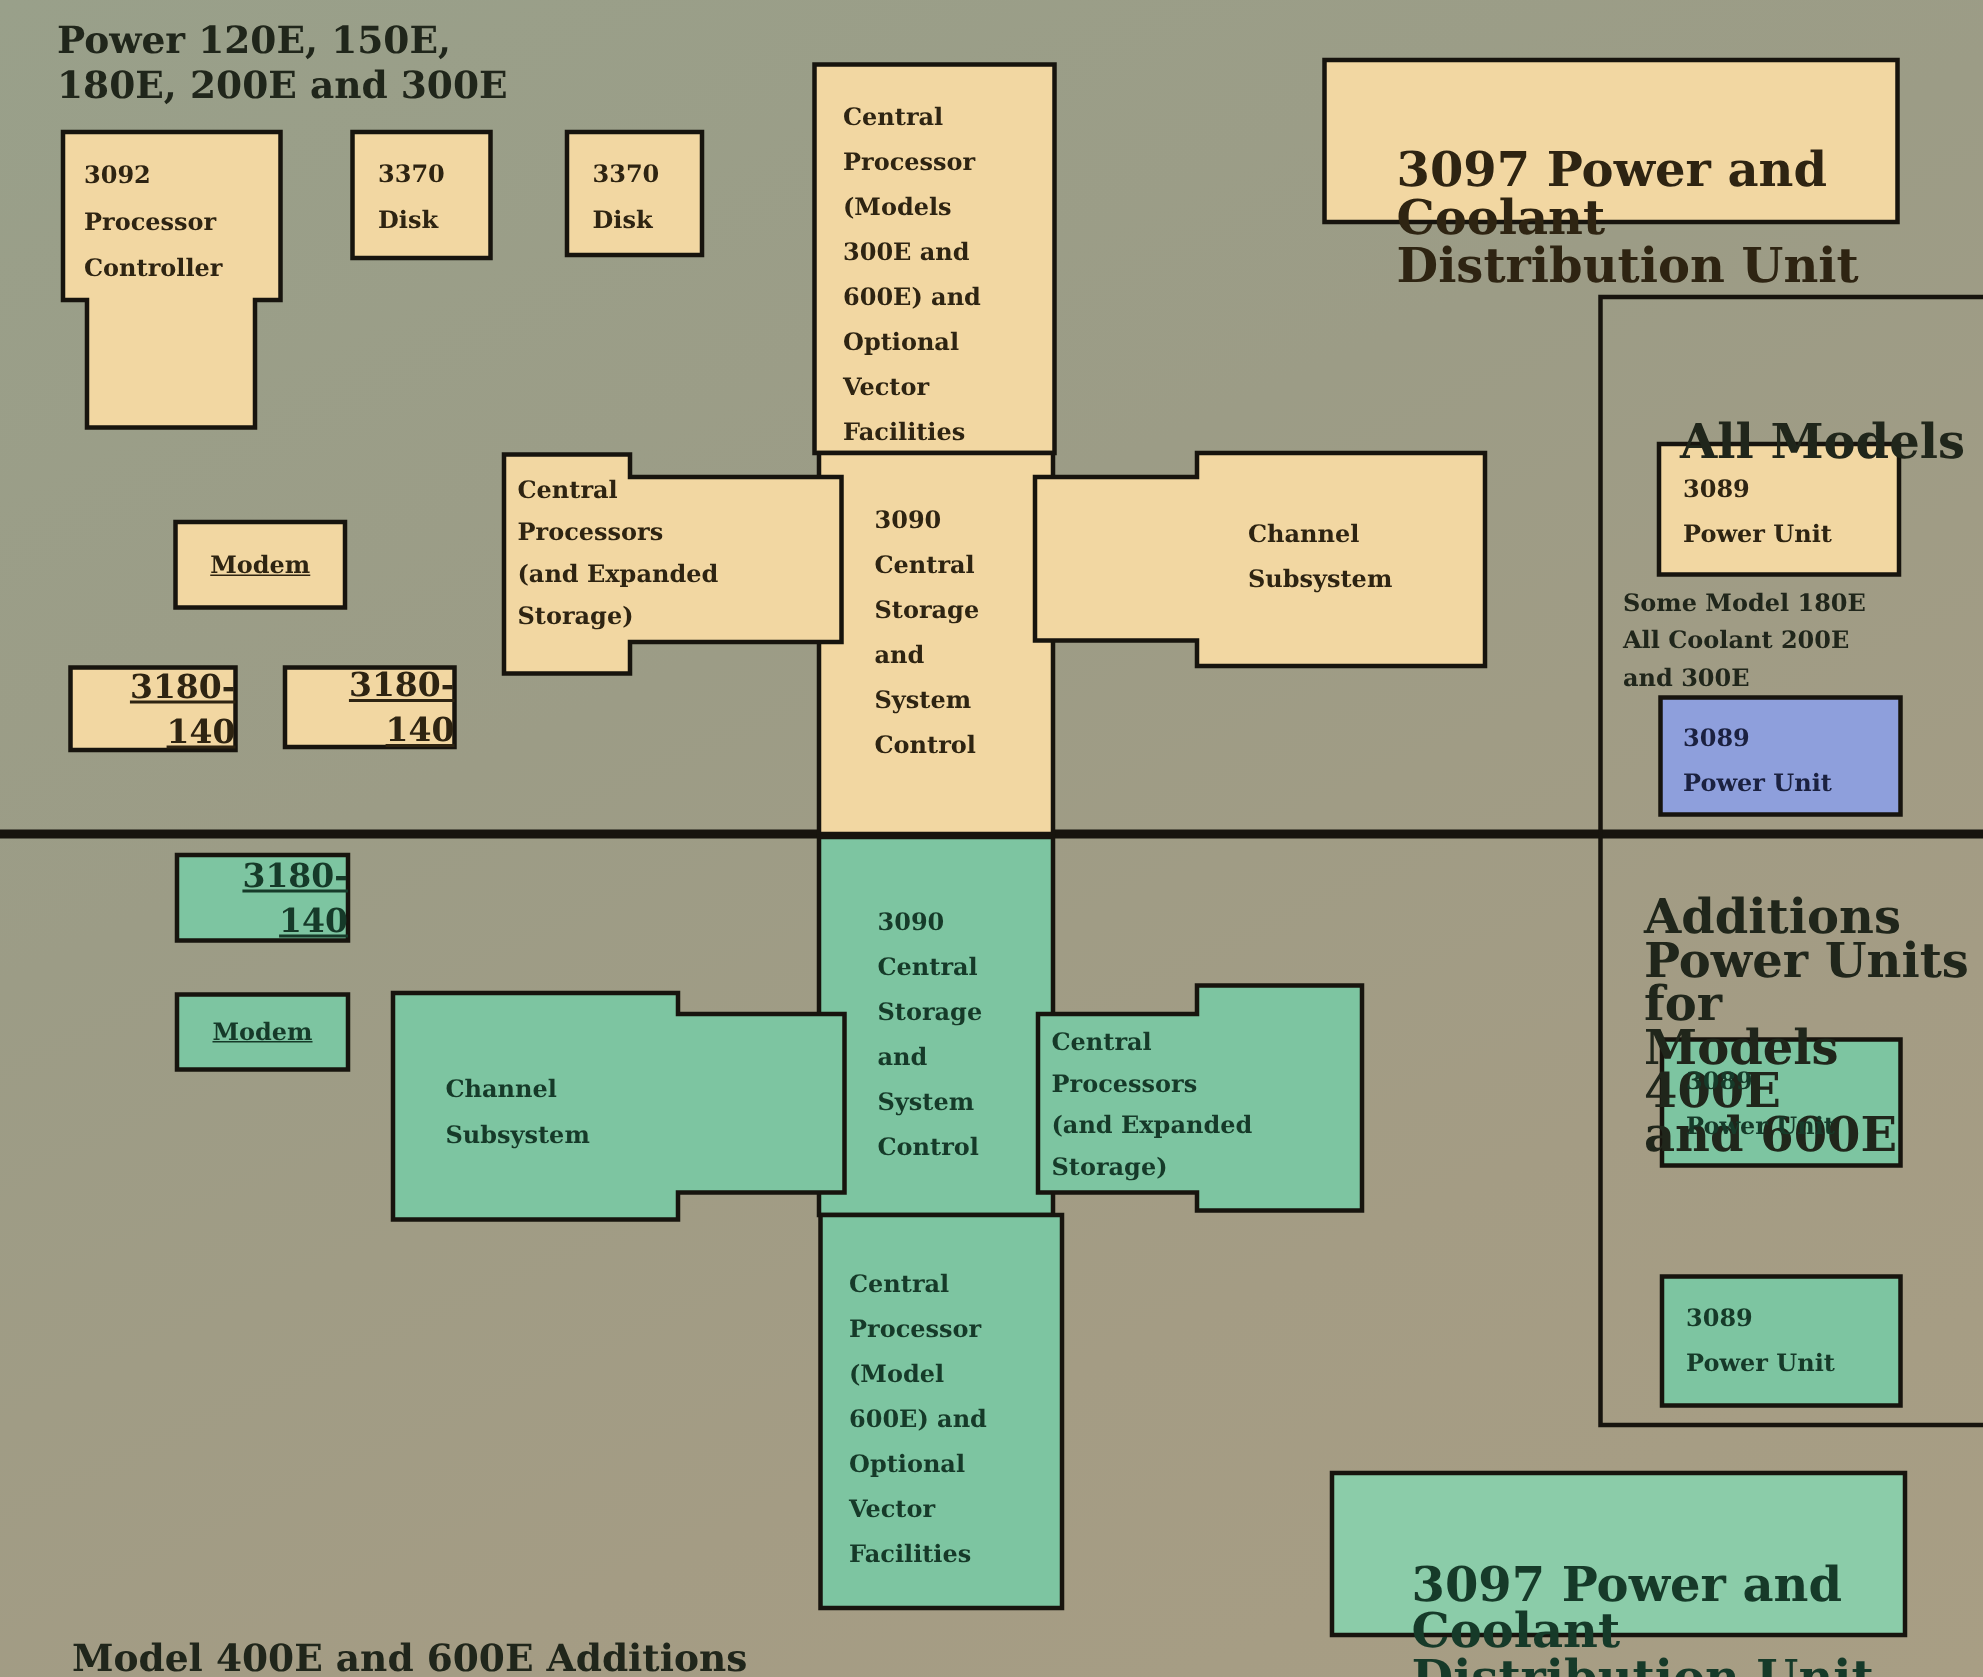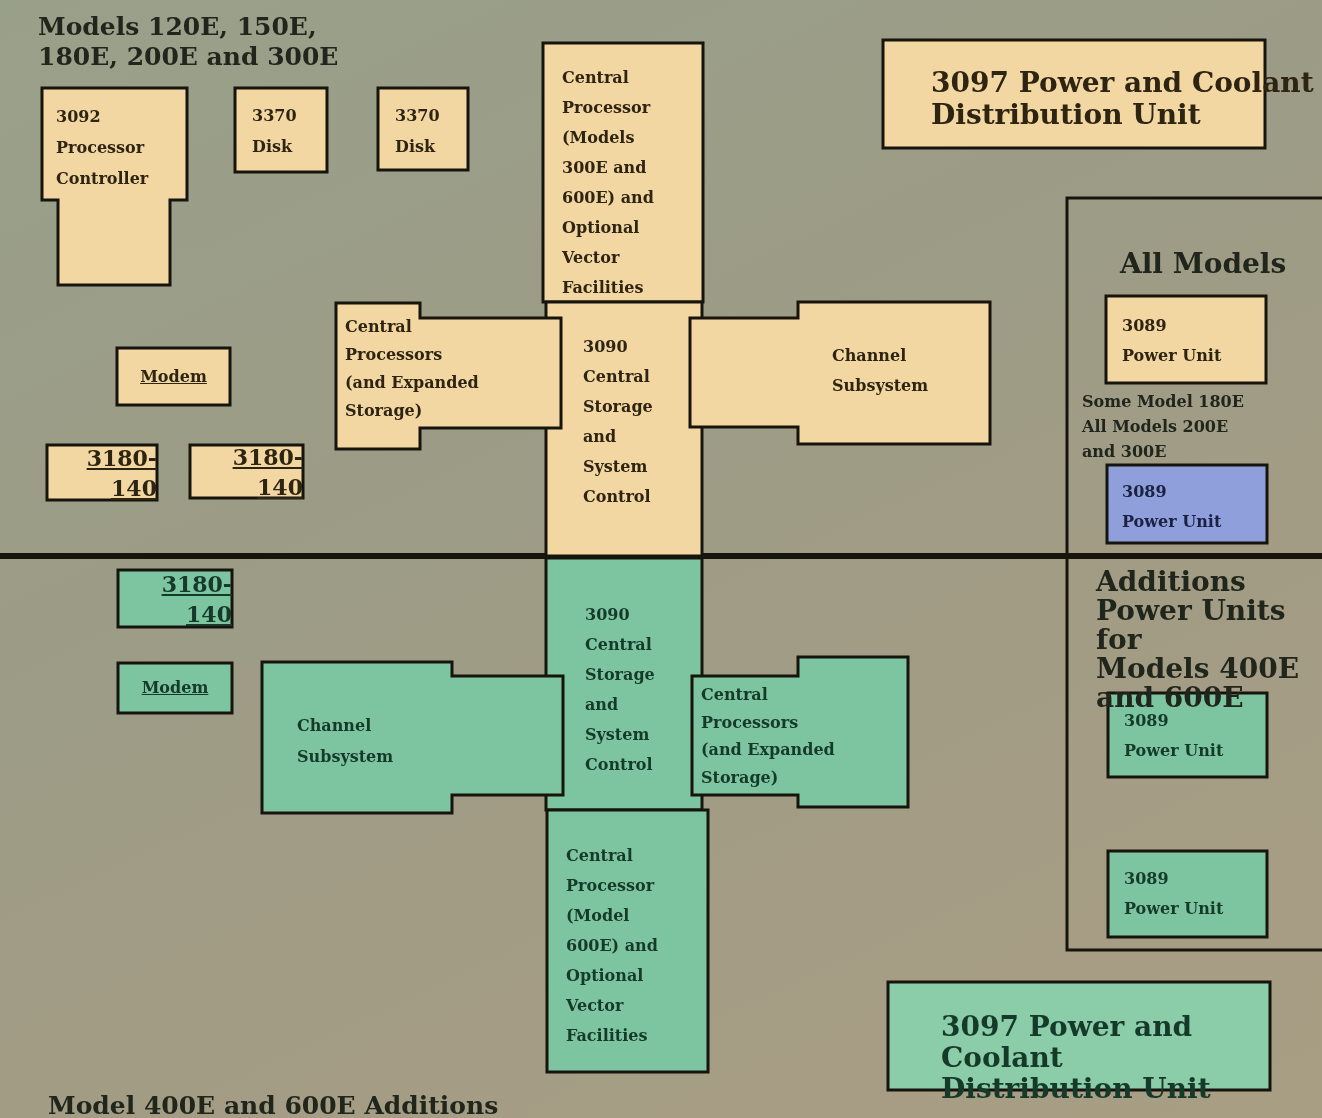--- a/index.html
+++ b/index.html
@@ -25,21 +25,21 @@
     font-size:16px;
     color:#2e2412;
     letter-spacing:0px;
   }
   .t-bg{color:#20261b;}
   .t-beige{color:#2e2412;}
   .t-green{color:#163a29;}
   .t-blue{color:#1b2140;}
   .ctr{display:flex;align-items:center;justify-content:center;text-align:right;text-decoration:underline;}
   .fs25{font-size:25px;line-height:30px;}
-  .fs24{font-size:28px;}
+  .fs24{font-size:32px;margin-top:30px;}
   .fs22{font-size:22px;}
 </style>
 </head>
 <body>
 
 <div id="canvas">
 
   <svg id="shapes" viewBox="0 0 1322 1118" xmlns="http://www.w3.org/2000/svg">
 
     <rect x="-4" y="553" width="1332" height="6" fill="#17140e"></rect>
@@ -64,21 +64,21 @@
 
     <rect class="shape f-green" x="118" y="570" width="114" height="57"></rect>
     <rect class="shape f-green" x="118" y="663" width="114" height="50"></rect>
     <rect class="shape f-green" x="546" y="558" width="156" height="252"></rect>
     <path class="shape f-green" d="M262 662 H452 V676 H563 V795 H452 V813 H262 Z"></path>
     <path class="shape f-green" d="M798 657 H908 V807 H798 V795 H692 V676 H798 Z"></path>
     <rect class="shape f-green" x="547" y="810" width="161" height="262"></rect>
     <rect class="shape f-green2" x="888" y="982" width="382" height="108"></rect>
   </svg>
 
-  <div class="lbl t-bg fs25" style="left:38px;top:12px;">Models 120E, 150E,
+  <div class="lbl t-bg fs25" style="left:38px;top:12px;">Power 120E, 150E,
 180E, 200E and 300E</div>
   <div class="lbl t-beige" style="left:56px;top:101px;line-height:31px;">3092
 Processor
 Controller</div>
   <div class="lbl t-beige" style="left:252px;top:100px;line-height:31px;">3370
 Disk</div>
   <div class="lbl t-beige" style="left:395px;top:100px;line-height:31px;">3370
 Disk</div>
   <div class="lbl t-beige" style="left:562px;top:63px;">Central
 Processor
@@ -103,21 +103,21 @@
   <div class="lbl t-beige" style="left:832px;top:341px;">Channel
 Subsystem</div>
   <div class="lbl t-beige ctr" style="left:117px;top:348px;width:113px;height:57px;">Modem</div>
   <div class="lbl t-beige ctr fs22" style="left:47px;top:445px;width:110px;height:55px;">3180-140</div>
   <div class="lbl t-beige ctr fs22" style="left:190px;top:445px;width:113px;height:53px;">3180-140</div>
 
   <div class="lbl t-bg fs24" style="left:1120px;top:249px;">All Models</div>
   <div class="lbl t-beige" style="left:1122px;top:311px;">3089
 Power Unit</div>
   <div class="lbl t-bg" style="left:1082px;top:389px;line-height:25px;">Some Model 180E
-All Models 200E
+All Coolant 200E
 and 300E</div>
   <div class="lbl t-blue" style="left:1122px;top:477px;">3089
 Power Unit</div>
   <div class="lbl t-bg fs24" style="left:1096px;top:567px;line-height:29px;">Additions
 Power Units for
 Models 400E
 and 600E</div>
   <div class="lbl t-green" style="left:1124px;top:706px;">3089
 Power Unit</div>
   <div class="lbl t-green" style="left:1124px;top:864px;">3089

